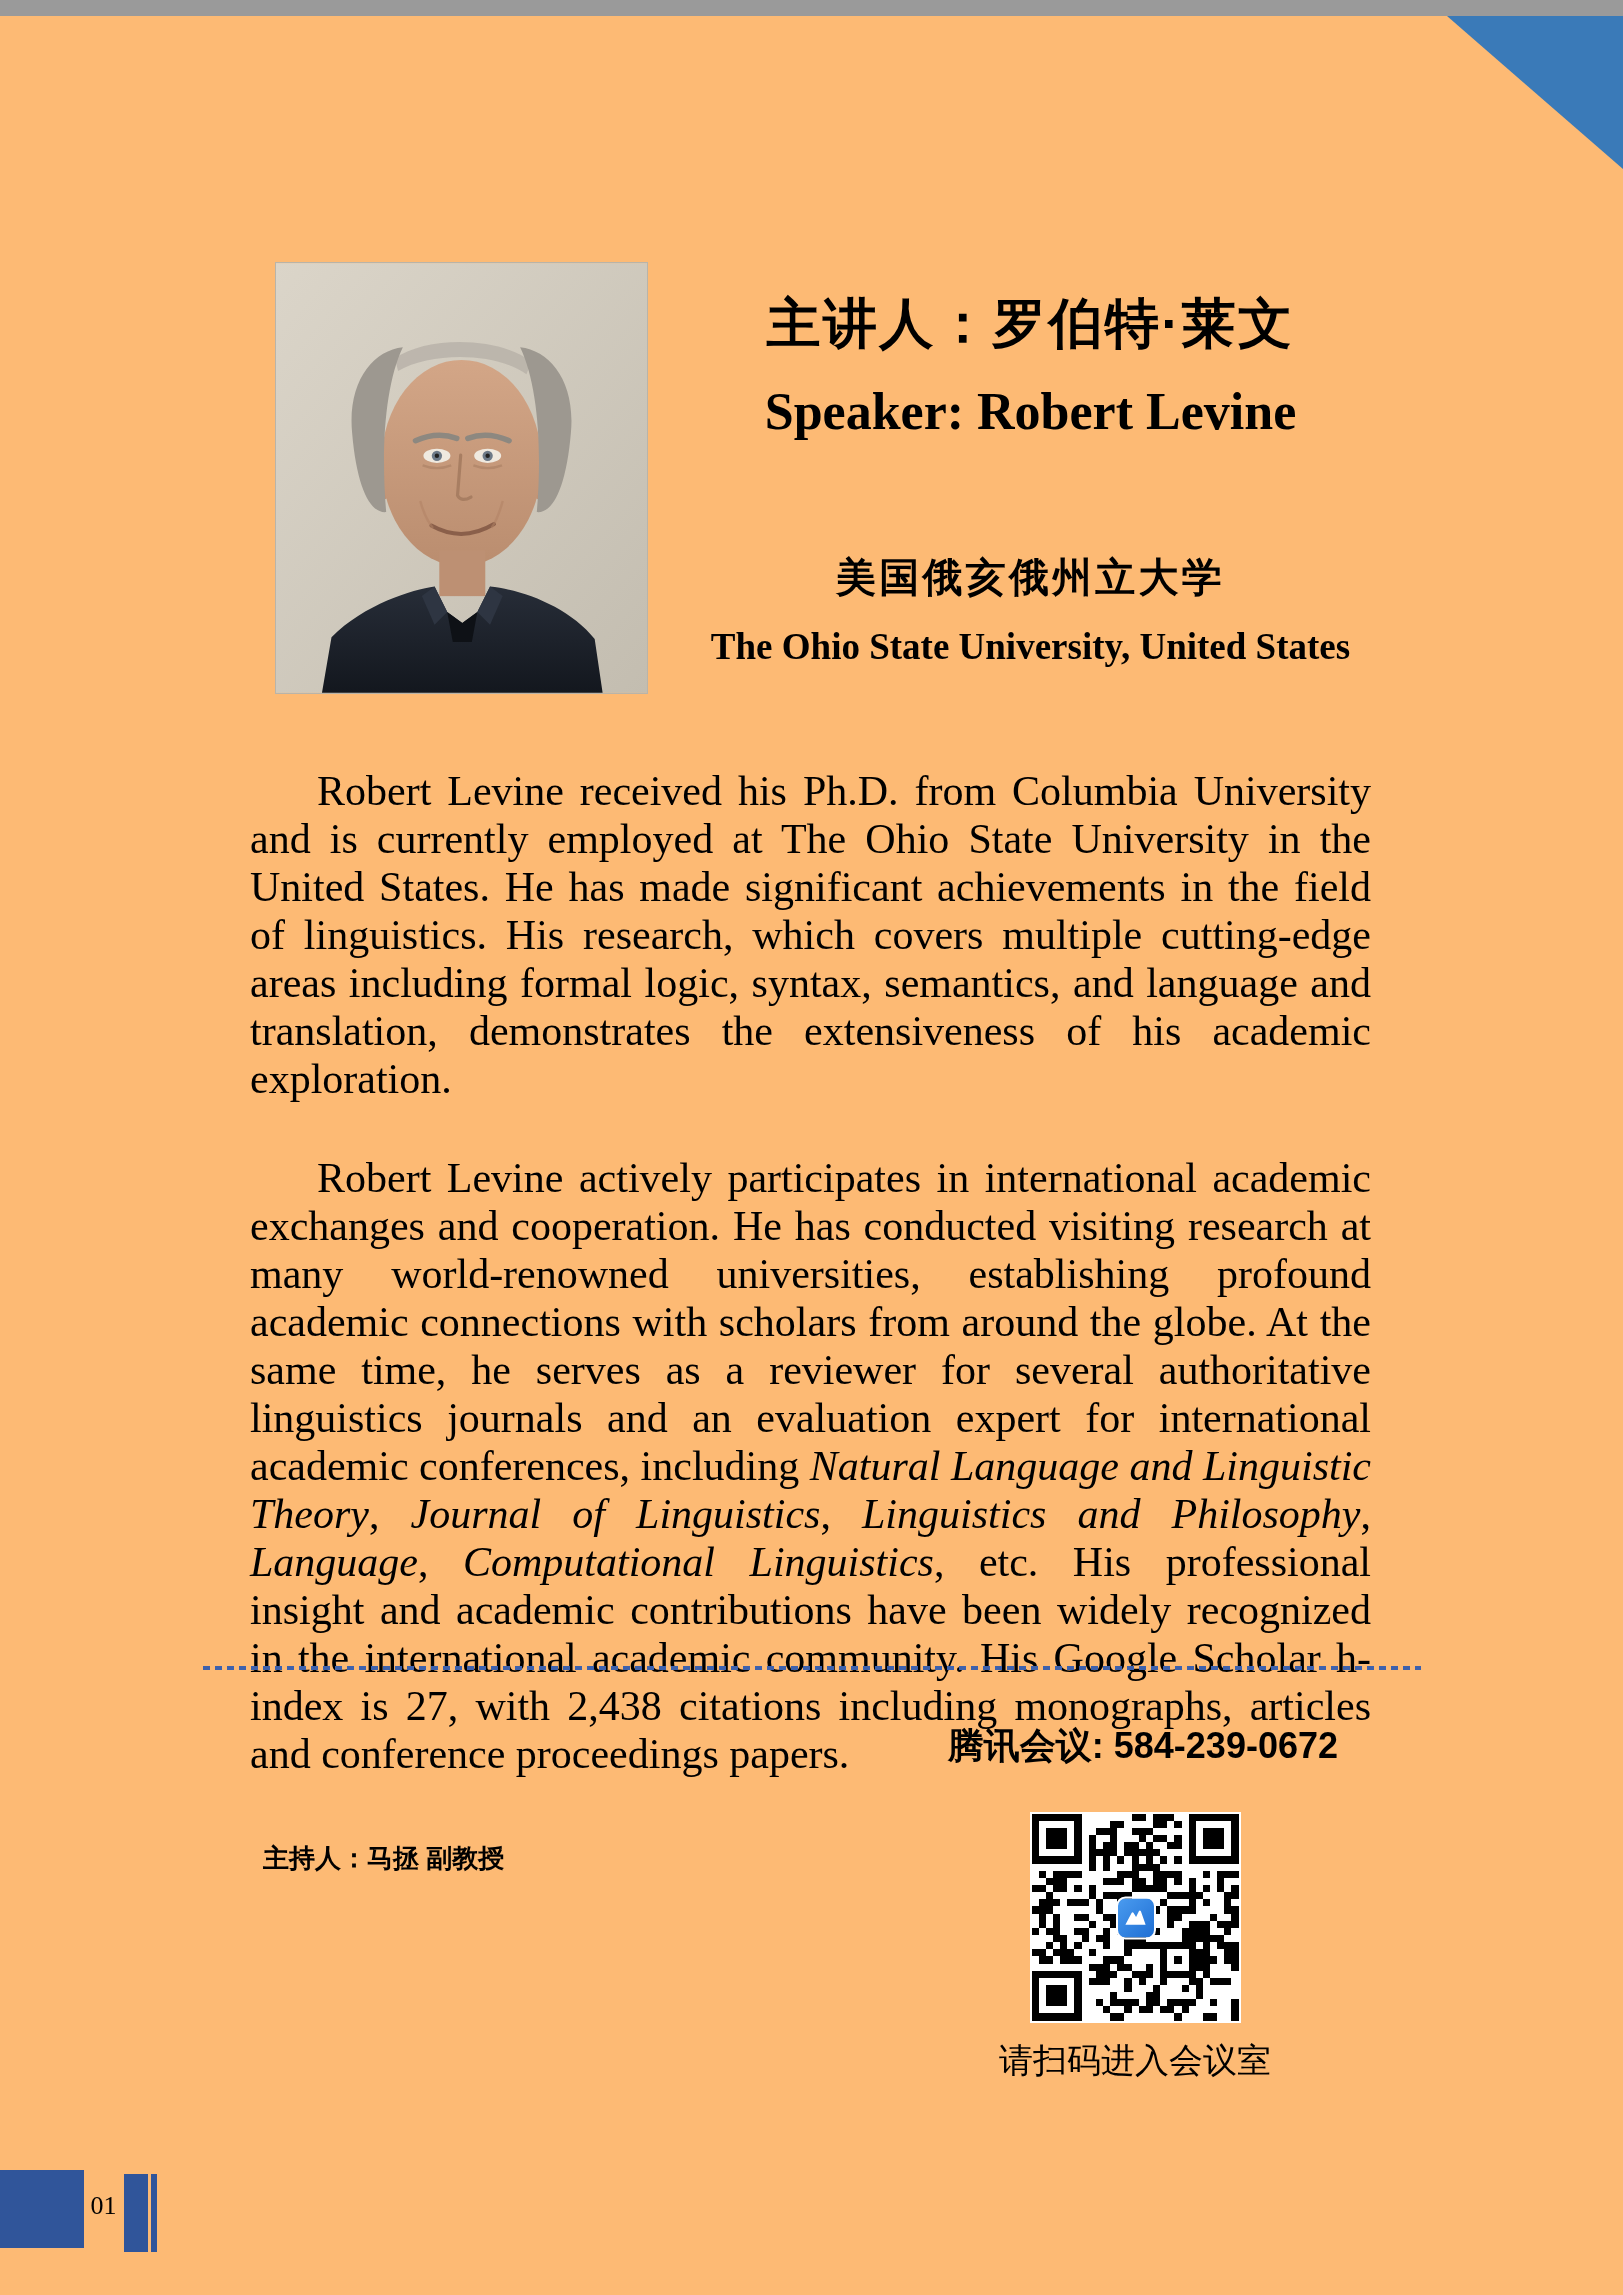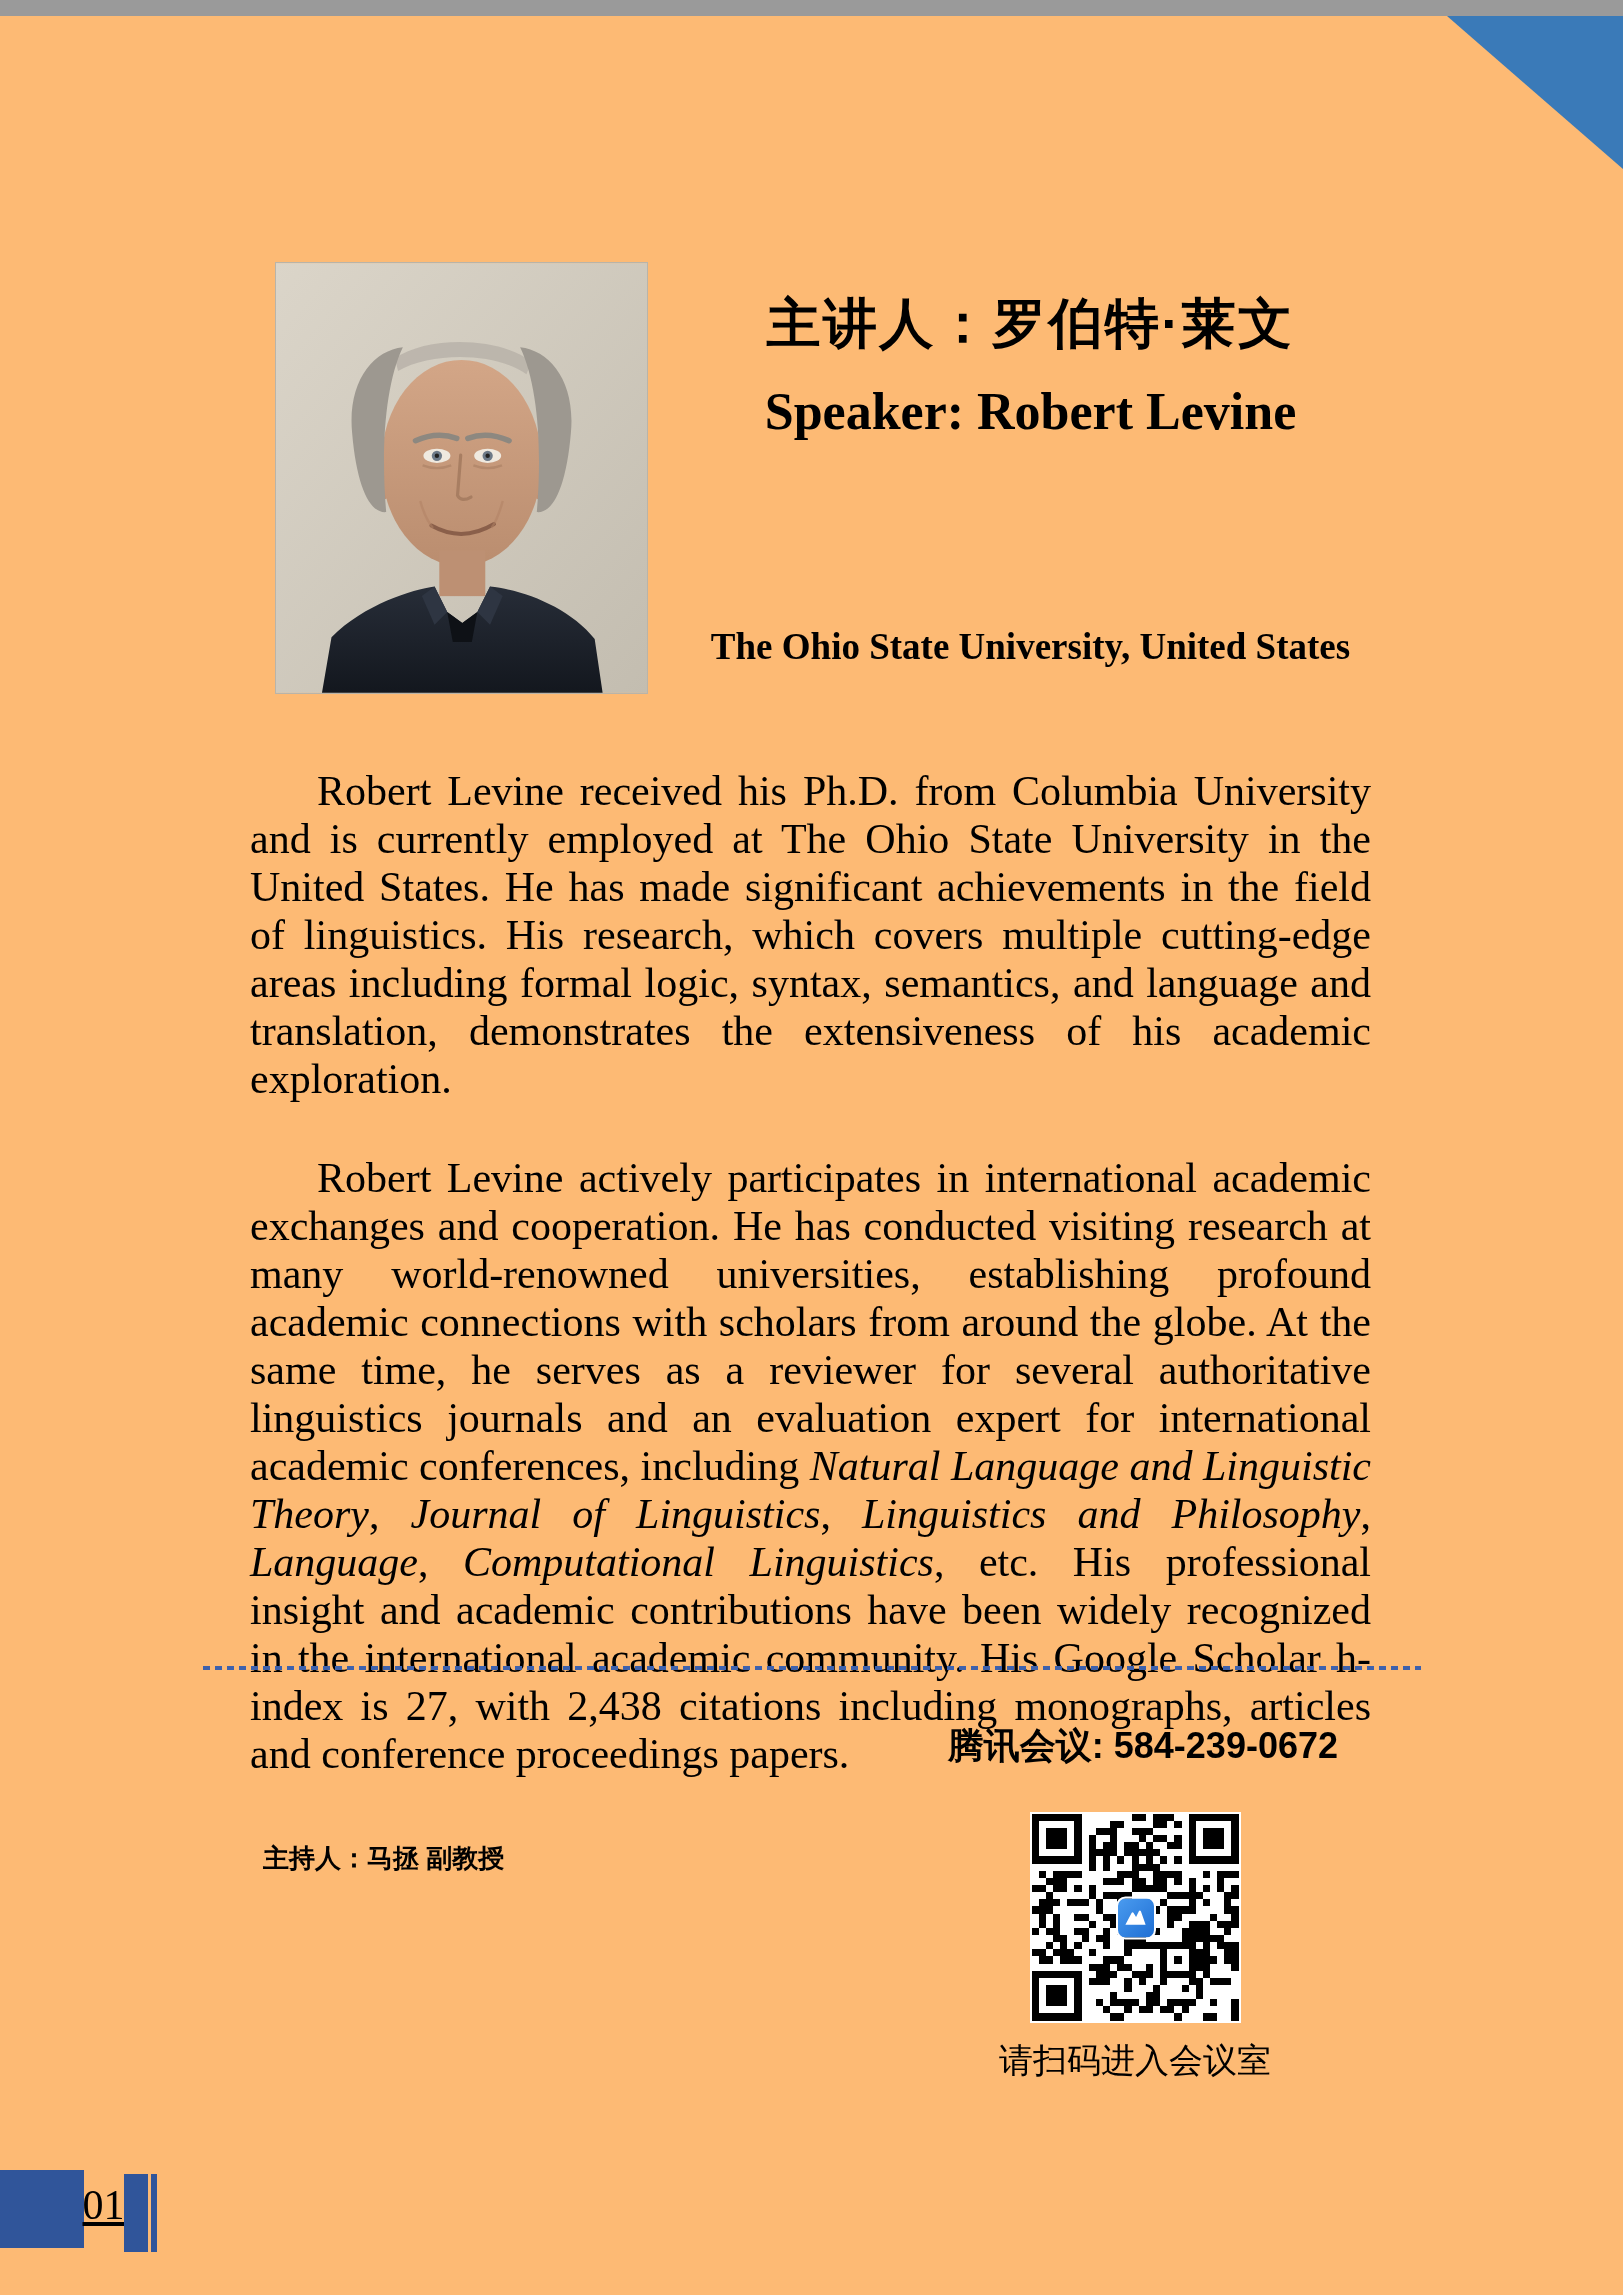--- a/index.html
+++ b/index.html
@@ -66,21 +66,21 @@
     border:2.4px solid #ffffff; border-radius:9.5px;
     background:linear-gradient(135deg,#4a9bef,#1f6fd4);
     display:flex; align-items:center; justify-content:center;
   }
   #qr-caption { position:absolute; left:897px; top:2023px; width:476px;
     text-align:center; font-size:34px; line-height:43px; white-space:nowrap; }
 
   
   .footer-rect  { position:absolute; left:0;   top:2154px; width:84px; height:78px; }
   #page-number  { position:absolute; left:82px; top:2172px; width:43px; text-align:center;
-                  font-size:42px; line-height:35px;text-decoration:underline; }
+                  font-size:26px; line-height:35px; }
   .footer-bar   { position:absolute; left:124px; top:2158px; width:24px; height:78px; }
   .footer-bar2  { position:absolute; left:151px; top:2158px; width:5.5px;  height:78px; }
 </style>
 </head>
 <body>
 
 <div id="page">
 
   <svg id="corner-triangle" viewBox="0 0 222 193" aria-hidden="true">
     <polygon points="222,0 0,0 222,193" fill="#3a7ab8"></polygon>
@@ -126,20 +126,21 @@
       <rect x="206" y="362" width="58" height="58" fill="#bd9073"></rect>
       <path d="M58 542 L70 472 C112 430 172 412 200 408 L216 440 L235 454 L254 440 L270 408 C312 412 370 434 402 474 L412 542 Z" fill="url(#shirtG)"></path>
       <path d="M200 408 L216 440 L200 456 L184 420 Z" fill="#2e3542"></path>
       <path d="M270 408 L254 440 L270 456 L286 420 Z" fill="#2e3542"></path>
       <path d="M216 440 L235 454 L254 440 L247 478 L223 478 Z" fill="#0e1116"></path>
     </svg>
   </div>
 
   <div id="title-cn" class="head-col">主讲人：罗伯特·莱文</div>
   <div id="speaker-en" class="head-col">Speaker: Robert Levine</div>
+  <div id="univ-cn" class="head-col">美国俄亥俄州立大学</div>
   <div id="univ-en" class="head-col">The Ohio State University, United States</div>
 
   <div id="bio">
     <p><span>Robert Levine received his Ph.D. from Columbia University and is currently employed at The Ohio State University in the United States. He has made significant achievements in the field of linguistics. His research, which covers multiple cutting-edge areas including formal logic, syntax, semantics, and language and translation, demonstrates the extensiveness of his academic exploration.</span></p>
     <p><span>Robert Levine actively participates in international academic exchanges and cooperation. He has conducted visiting research at many world-renowned universities, establishing profound academic connections with scholars from around the globe. At the same time, he serves as a reviewer for several authoritative linguistics journals and an evaluation expert for international academic conferences, including </span><span class="it">Natural Language and Linguistic Theory</span><span>, </span><span class="it">Journal of Linguistics</span><span>, </span><span class="it">Linguistics and Philosophy</span><span>, </span><span class="it">Language</span><span>, </span><span class="it">Computational Linguistics</span><span>, etc. His professional insight and academic contributions have been widely recognized in the international academic community. His Google Scholar h-index is 27, with 2,438 citations including monographs, articles and conference proceedings papers.</span></p>
   </div>
 
   <div id="divider"></div>
 
   <div id="meeting"><span>腾讯会议</span><span>: </span><span>584-239-0672</span></div>

